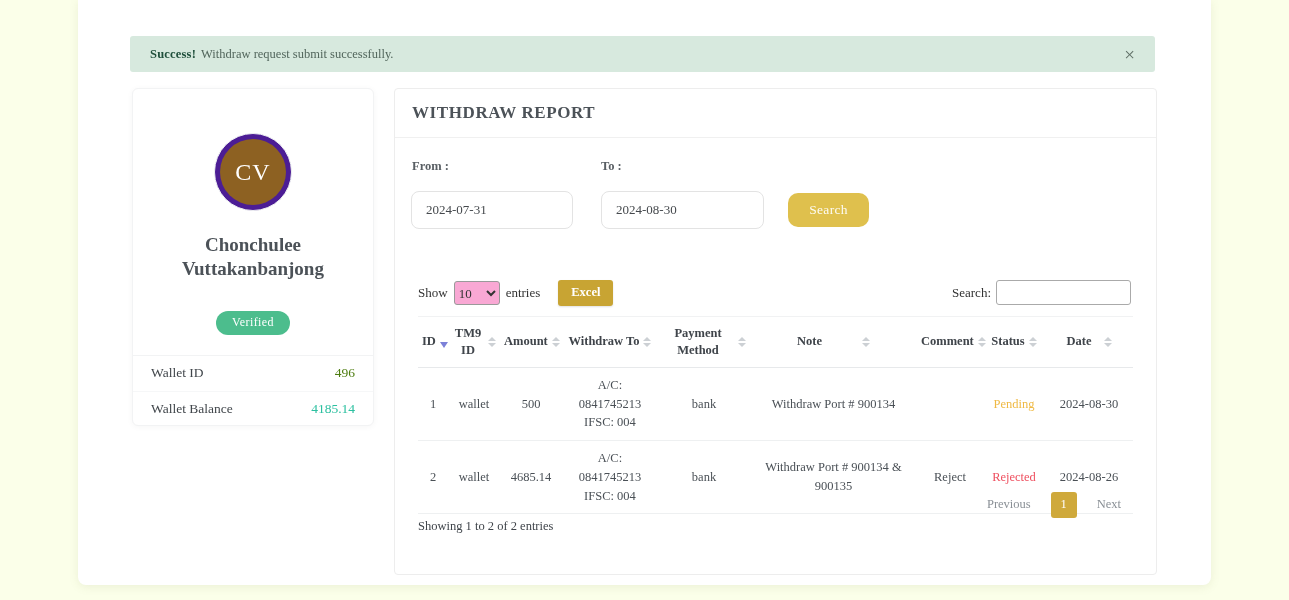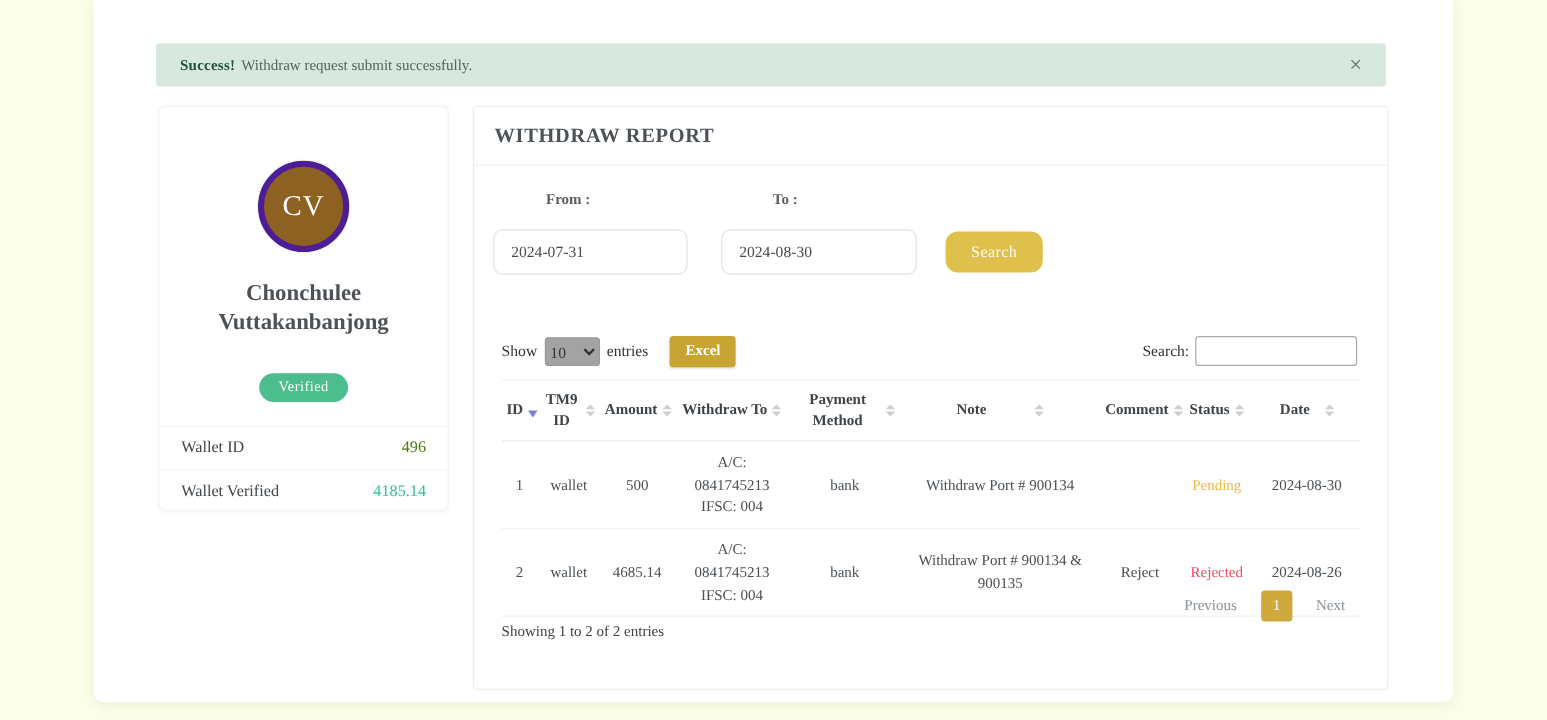--- a/index.html
+++ b/index.html
@@ -77,38 +77,38 @@
   .panel {
     position:absolute; left:316px; top:88px; width:763px; height:487px;
     background:#fff; border:1px solid #ededed; border-radius:4px;
   }
   .panel-header {
     height:49px; border-bottom:1px solid #f0f0f0;
     display:flex; align-items:center; padding:0 17px;
   }
   .panel-title { font-size:17px; font-weight:700; color:#4c5258; letter-spacing:.6px; }
 
-  .filter-label { position:absolute; font-size:12.5px; font-weight:600; color:#595f64;margin-left:43px; }
+  .filter-label { position:absolute; font-size:12.5px; font-weight:600; color:#595f64; }
   .date-input {
     position:absolute; height:38px; border:1px solid #e3e3e3; border-radius:8px;
     font-family:inherit; font-size:13px; color:#45494d; padding:0 14px; background:#fff;
     outline:none; width:162px;
   }
   .btn-search {
     position:absolute; left:393px; top:104px; width:81px; height:34px;
     background:#dfc04d; border:none; border-radius:10px; color:#fdfbf3;
     font-family:inherit; font-size:13.5px; cursor:pointer; letter-spacing:.3px;
   }
 
   
   .dt-controls { position:absolute; left:0; right:0; top:188px; height:30px; font-size:13px; color:#333; }
   .dt-length { position:absolute; left:23px; top:3px; display:flex; align-items:center; gap:6px; }
   .dt-length select {
     font-family:inherit; font-size:13px; color:#333;
-    width:46px; height:24px; border:1px solid #9a9a9a; border-radius:3px; background:#a3a3a3;
+    width:46px; height:24px; border:1px solid #9a9a9a; border-radius:3px; background:#f9a8d4;
   }
   .btn-excel {
     background:#c8a433; color:#fff; border:none; border-radius:3px;
     font-family:inherit; font-size:12.5px; font-weight:700;
     padding:5px 13px 6px; margin-left:12px; cursor:pointer;
     box-shadow:0 1px 2px rgba(0,0,0,.12);
   }
   .dt-filter { position:absolute; right:25px; top:3px; display:flex; align-items:center; gap:5px; font-size:13px; color:#333; }
   .dt-filter input {
     width:135px; height:25px; border:1px solid #aaa; border-radius:3px;
@@ -178,21 +178,21 @@
       <div class="p-name">Chonchulee Vuttakanbanjong</div>
       <div class="p-badge-wrap">
         <span class="p-badge">Verified</span>
       </div>
       <div class="wallet-list">
         <div class="wallet-row">
           <span>Wallet ID</span>
           <span class="val-red">496</span>
         </div>
         <div class="wallet-row">
-          <span>Wallet Verified</span>
+          <span>Wallet Balance</span>
           <span class="val-green">4185.14</span>
         </div>
       </div>
     </div>
 
     <div class="panel">
       <div class="panel-header">
         <div class="panel-title">WITHDRAW REPORT</div>
       </div>
 

